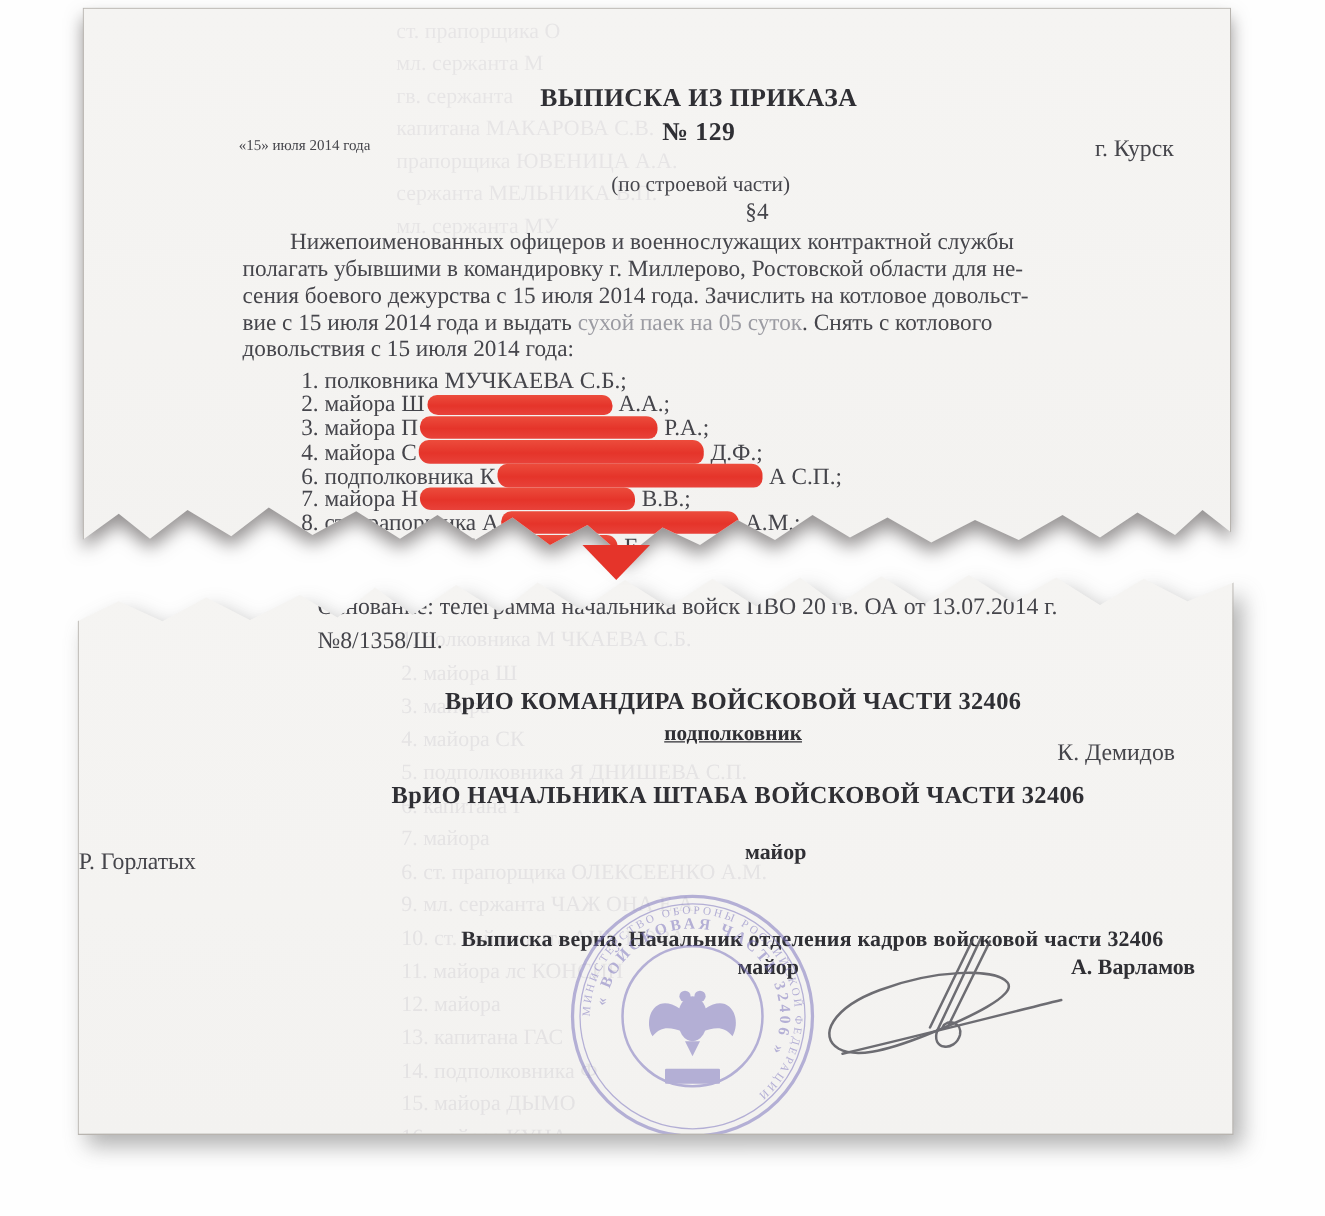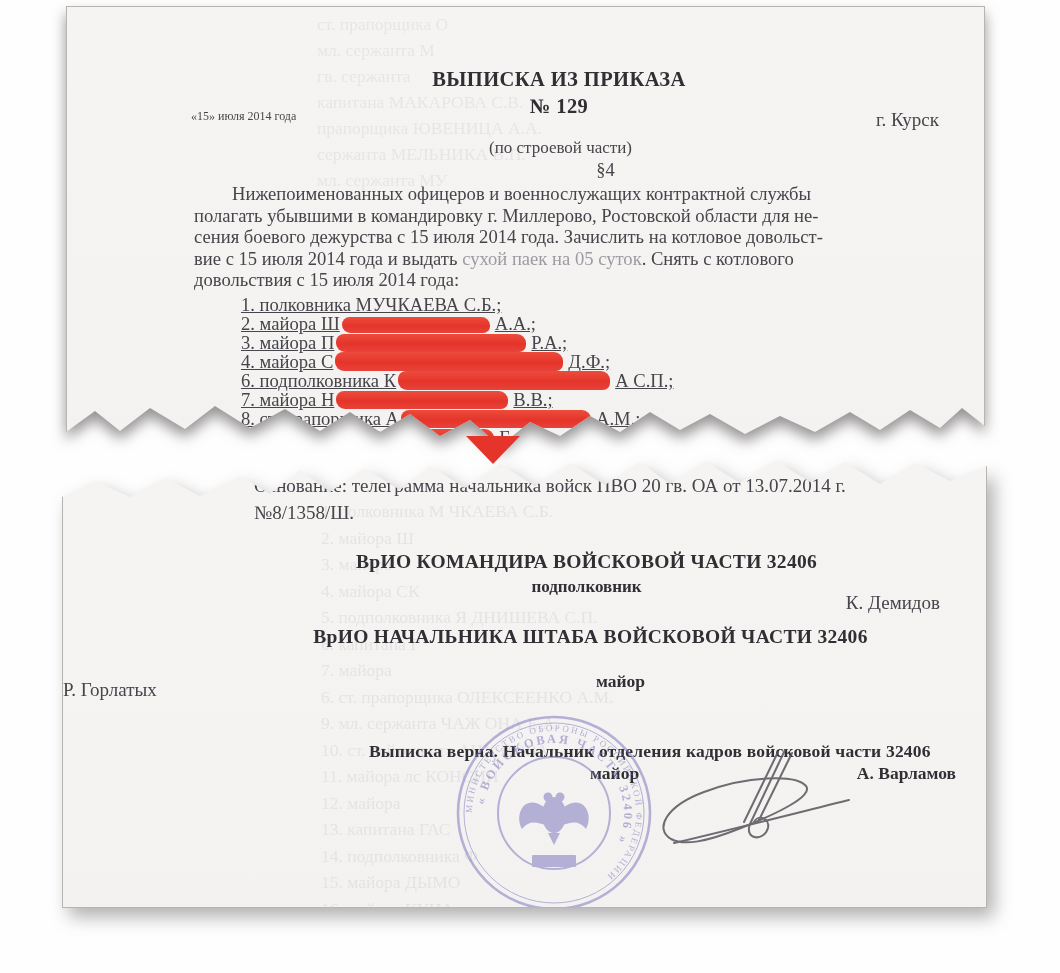--- a/index.html
+++ b/index.html
@@ -27,34 +27,34 @@
   .title-block{left:0;top:16px;width:919px;padding-left:65px;box-sizing:border-box;
                font-size:20.5px;line-height:27px;letter-spacing:.4px;margin-top:43px;}
   .date-left{left:124px;top:102px;font-size:12px;}
   .date-right{right:45px;top:102px;font-size:19px;}
   .subhead{left:0;top:131px;width:919px;padding-left:68px;box-sizing:border-box;font-size:17px;}
   .section{left:0;top:153px;width:919px;padding-left:158px;box-sizing:border-box;font-size:18.5px;}
   .para{left:127px;top:176px;width:772px;font-size:18.6px;line-height:21.5px;text-align:justify;}
   .para .indent{display:inline-block;width:38px;}
   .faded{color:#9b9ba2;}
   .list{left:174px;top:288px;font-size:18.6px;line-height:19px;white-space:nowrap;}
-  .list .row{height:19px;text-decoration:underline;}
+  .list .row{height:19px;}
   .redact{display:inline-block;height:16px;background:linear-gradient(180deg,#ec4c3c 0%,#e5342a 55%,#e8423a 100%);
           border-radius:8px 9px 7px 9px;vertical-align:-3px;margin:0 5px 0 2px;}
   .rw2{width:148px;} .rw3{width:190px;height:18px;} .rw4{width:228px;height:19px;} .rw5{width:212px;height:19px;}
   .rw6{width:140px;} .rw7{width:172px;height:18px;} .rw8{width:190px;height:18px;} .rw9{width:112px;height:18px;}
   .tear-arrow{position:absolute;left:466px;top:436px;width:0;height:0;z-index:3;
               border-left:27px solid transparent;border-right:27px solid transparent;
               border-top:28px solid #e5342a;filter:blur(.3px);}
   .ghost{color:#9a97a5;opacity:.15;filter:blur(.6px);font-size:17.5px;pointer-events:none;}
   .ghost-top{left:250px;top:4px;line-height:26px;}
   .ghost-bottom{left:258px;top:42px;line-height:26.5px;opacity:.17;}
   .basis{left:191px;top:16px;font-size:19px;line-height:27px;}
   .cmd-title{left:0;top:95px;width:925px;padding-left:122px;box-sizing:border-box;font-size:19.5px;letter-spacing:.3px;}
-  .cmd-rank{left:0;top:121px;width:925px;padding-left:122px;box-sizing:border-box;font-size:17px;}
+  .cmd-rank{left:0;top:121px;width:925px;padding-left:122px;box-sizing:border-box;font-size:17px;text-decoration:underline;}
   .cmd-name{left:0;top:136px;width:925px;padding-right:48px;box-sizing:border-box;text-align:right;font-size:19px;}
   .chief-title{left:0;top:170px;width:925px;padding-left:130px;box-sizing:border-box;font-size:19.5px;letter-spacing:.3px;}
   .chief-rank{left:0;top:215px;width:925px;padding-left:190px;box-sizing:border-box;font-size:17.5px;}
   .chief-name{left:0;top:223px;width:925px;padding-right:42px;box-sizing:border-box;font-size:19px;}
   .certify{left:306px;top:285px;font-size:17.5px;letter-spacing:.2px;}
   .certify-rank{left:527px;top:307px;font-size:17.5px;}
   .certify-name{left:0;top:307px;width:925px;padding-right:32px;box-sizing:border-box;text-align:right;font-size:17.5px;}
   .stamp{left:391px;top:257px;width:200px;height:200px;opacity:.52;filter:blur(.4px);}
   .signature{left:583px;top:288px;width:205px;height:118px;opacity:.85;}
 </style>

